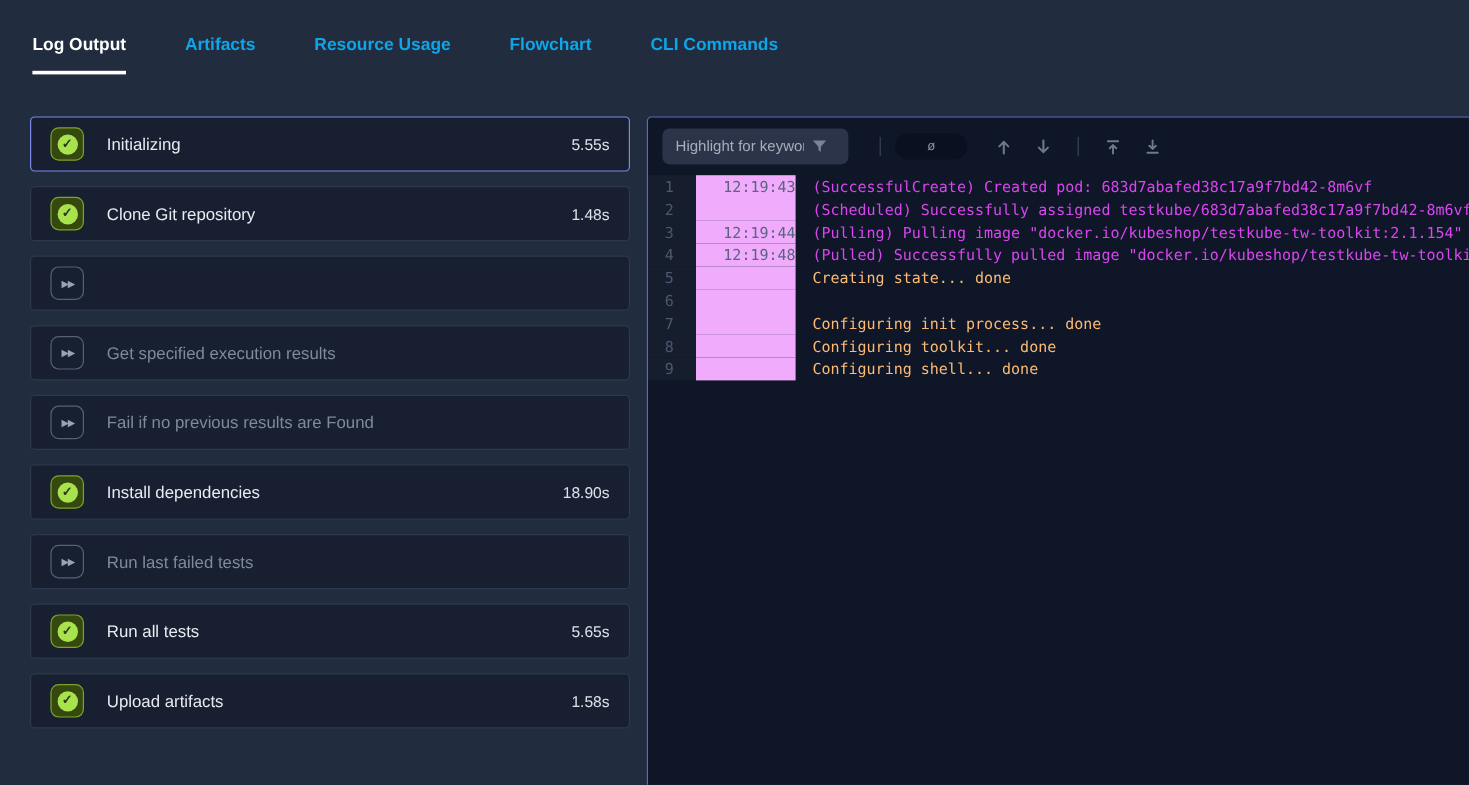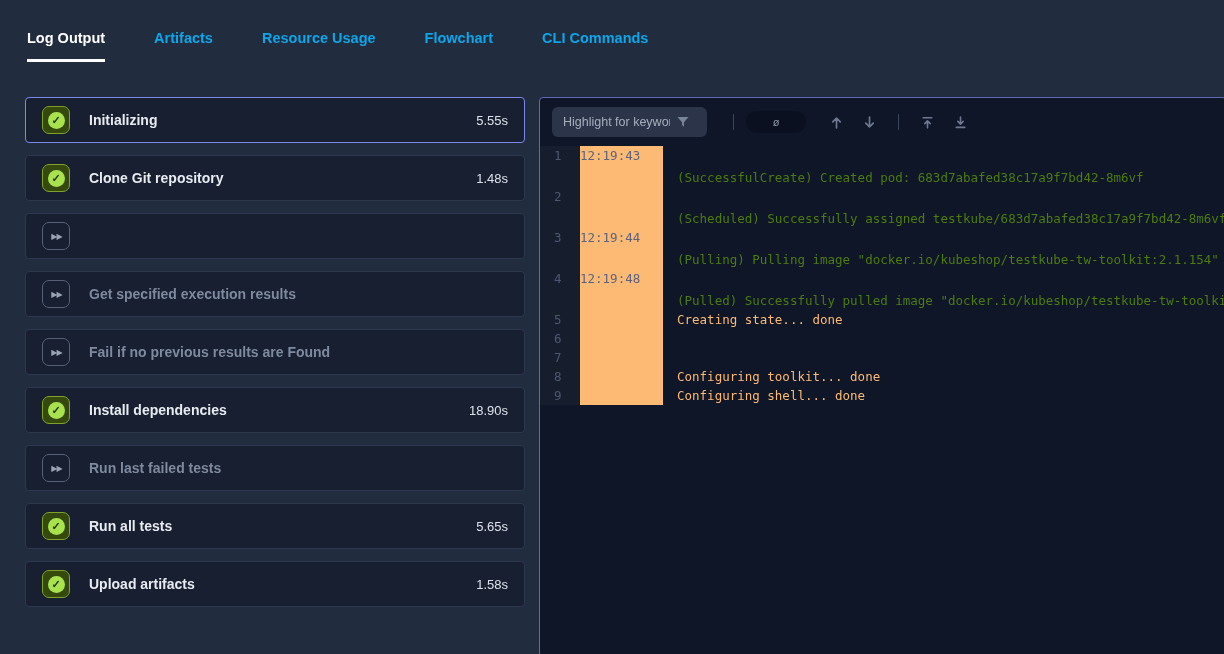--- a/index.html
+++ b/index.html
@@ -44,21 +44,21 @@
     border: 1px solid #2d3850;
     border-radius: 4px;
     display: flex;
     align-items: center;
     padding: 0 16px;
     cursor: pointer;
   }
   .step-card.selected { border-color: #7d89e8; }
   .step-label {
     font-size: 14px;
-    font-weight: 700;
+    font-weight: 400;
     color: #e8ebf0;
     margin-left: 19px;
     flex: 1;
   }
   .step-card.skipped .step-label { color: #7f8a9e; }
   .step-duration {
     font-size: 13px;
     color: #dde2ea;
   }
 
@@ -162,30 +162,31 @@
   .log-row { display: flex; }
   .log-num {
     width: 40px;
     padding-left: 14px;
     color: #4d5770;
     background: #161e2e;
     flex: 0 0 40px;
   }
   .log-time {
     width: 83px;
+    text-align: right;
     color: #5a6480;
-    background: #fdba74;
+    background: #f0abfc;
     flex: 0 0 83px;
   }
   .log-text {
     padding-left: 14px;
     color: #fdba74;
     overflow: hidden;
   }
-  .log-row.dim .log-text { color: #4d7c0f; margin-top: 22px; }
+  .log-row.dim .log-text { color: #d946ef; }
 </style>
 </head>
 <body>
 
 <nav class="tab-bar">
     <div class="tab active">
     <span>Log Output</span>
   </div>
     <div class="tab">
     <span>Artifacts</span>
@@ -320,20 +321,21 @@
   </div><div class="log-row">
     <span class="log-num">5</span>
     <span class="log-time"></span>
     <span class="log-text">Creating state... done</span>
   </div><div class="log-row">
     <span class="log-num">6</span>
     <span class="log-time"></span>
   </div><div class="log-row">
     <span class="log-num">7</span>
     <span class="log-time"></span>
+    <span class="log-text">Configuring init process... done</span>
   </div><div class="log-row">
     <span class="log-num">8</span>
     <span class="log-time"></span>
     <span class="log-text">Configuring toolkit... done</span>
   </div><div class="log-row">
     <span class="log-num">9</span>
     <span class="log-time"></span>
     <span class="log-text">Configuring shell... done</span>
   </div></div>
 </div>

